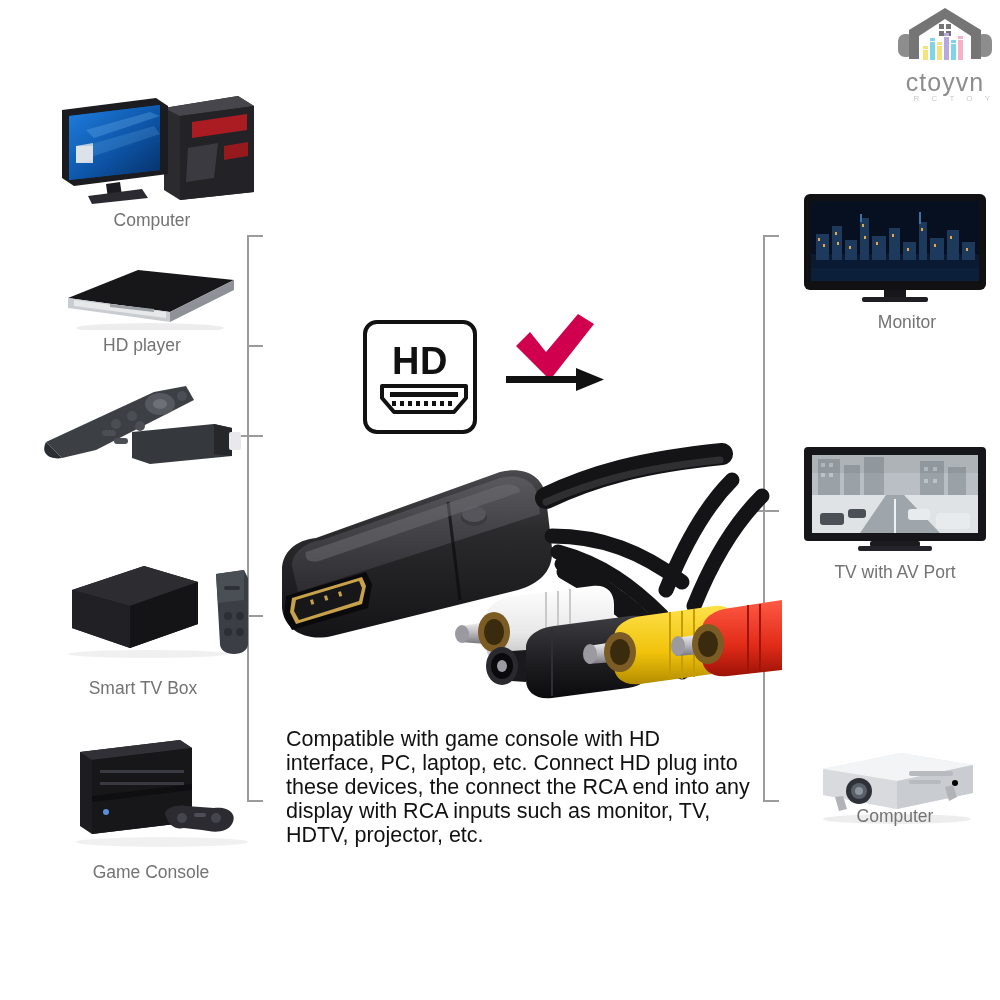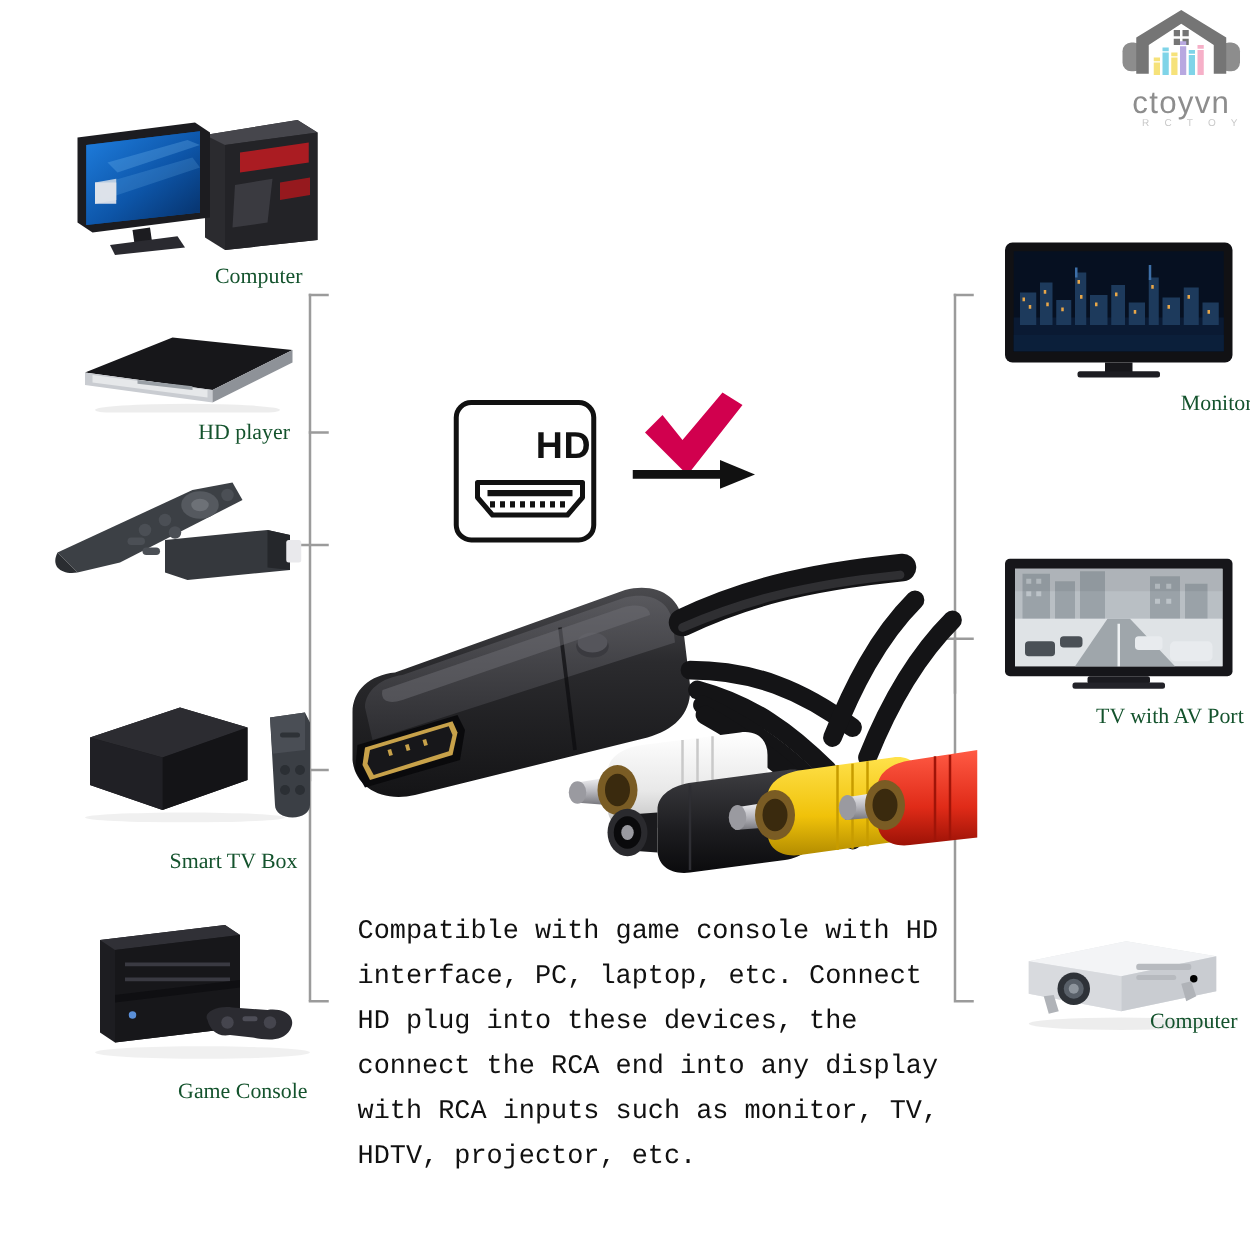--- a/index.html
+++ b/index.html
@@ -9,24 +9,24 @@
     font-family: "Liberation Sans", sans-serif;
     overflow: hidden;
   }
   #stage { position: relative; width: 1000px; height: 1000px; background:#fff; }
 
   .abs { position: absolute; }
 
   
   .dev-label {
     position: absolute;
-    text-align: right;
-    color: #14532d;
+    text-align: center;
+    color: #737373;
     font-size: 17.5px;
-    font-family: Liberation Serif, serif;
+    font-family: Liberation Sans, sans-serif;
     white-space: nowrap;
   }
 
   
   .bracket { position:absolute; }
   .bline { position:absolute; background:#9b9b9b; }
   .bline.v { width:2px; }
   .bline.h { height:2px; }
 
   
@@ -41,42 +41,42 @@
     font-size:8px; color:#c9c9c9; letter-spacing:5px;
     font-family:"Liberation Sans", sans-serif;
   }
 
   
   .port-box {
     position:absolute; border:4px solid #111; border-radius:14px;
     background:#fff;
   }
   .port-title {
-    position:absolute; left:0; width:100%; text-align:right;
-    font-weight:bold; font-size:30px; color:#111; letter-spacing:0.5px;
+    position:absolute; left:0; width:100%; text-align:center;
+    font-weight:bold; font-size:38px; color:#111; letter-spacing:0.5px;
   }
 
   
   .hdmi-glyph { position:absolute; }
 
   
   .rca-row { position:absolute; display:flex; align-items:center; }
   .rca-jack {
     width:32px; height:32px; border-radius:50%;
     border:4px solid #111; display:flex; align-items:center; justify-content:center;
   }
   .rca-inner { width:13px; height:13px; border-radius:50%; border:3px solid #111; }
   .rca-link { width:14px; height:4px; background:#111; }
 
   
   .desc {
     position:absolute;
     left:286px; top:727px; width:466px;
-    font-size:21.5px; line-height:36px; color:#111;
-    font-family:Liberation Mono, monospace;
+    font-size:21.5px; line-height:24px; color:#111;
+    font-family:Liberation Sans, sans-serif;
   }
 </style>
 </head>
 <body>
 
 <div id="stage">
 
   <div class="logo-wrap">
     <svg width="100" height="62" viewBox="0 0 100 62">
 

